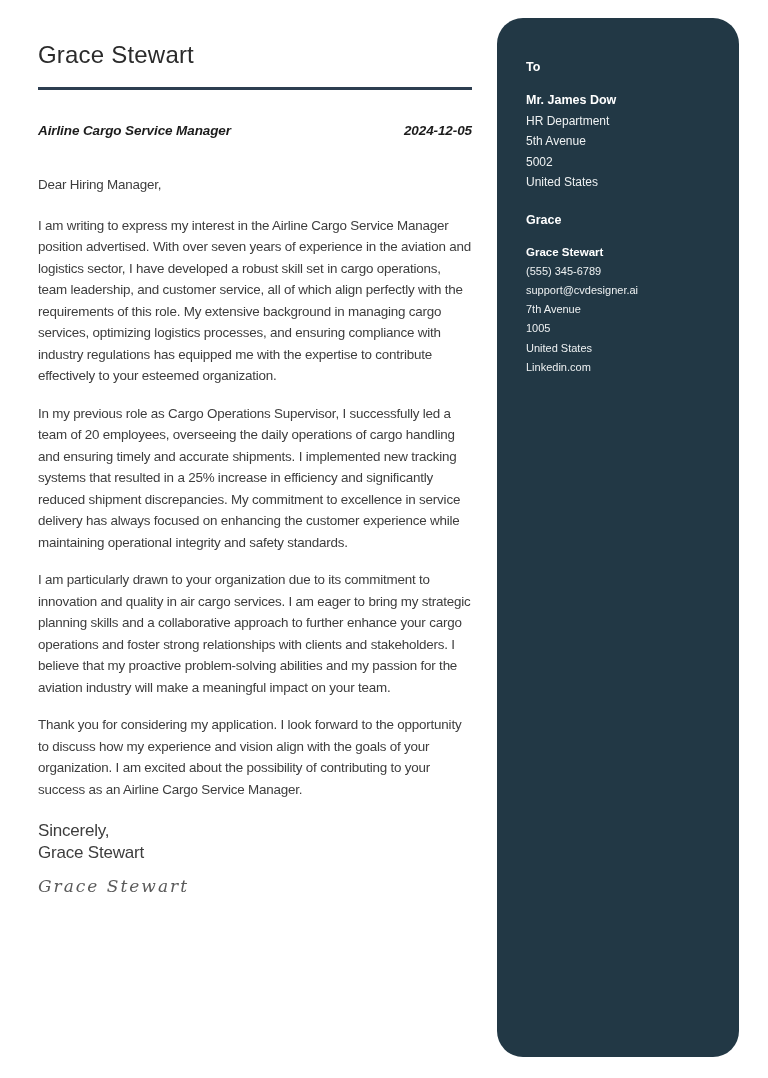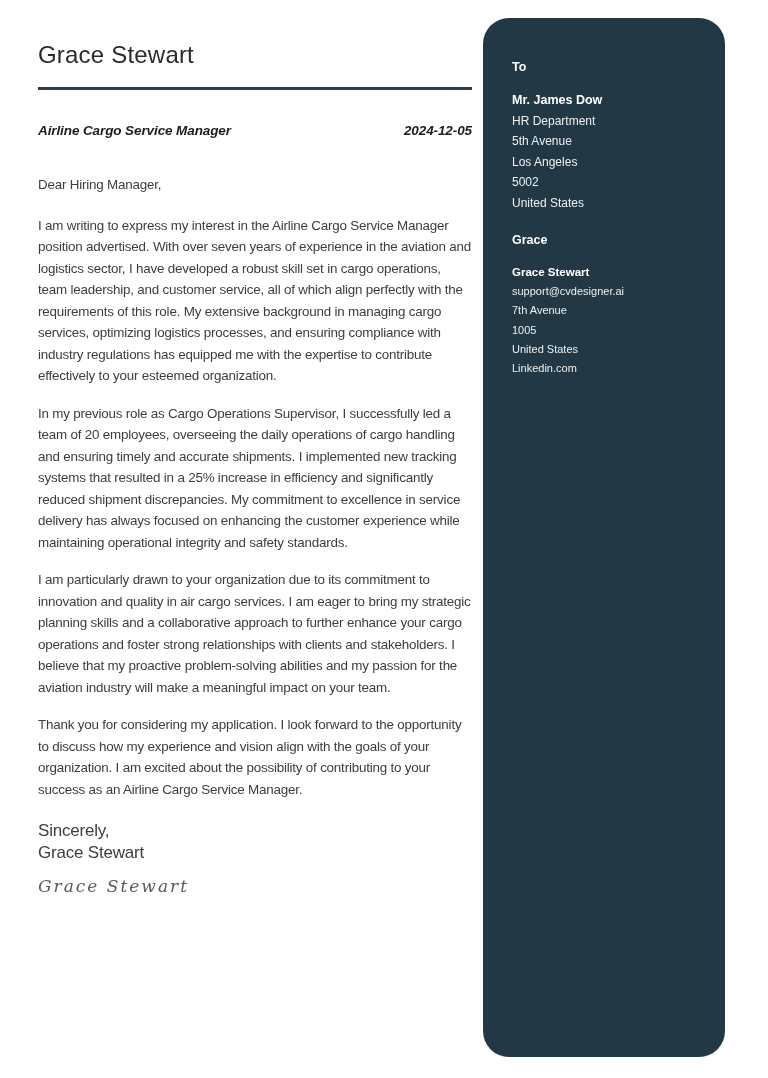--- a/index.html
+++ b/index.html
@@ -72,21 +72,21 @@
     font-family: "DejaVu Serif", serif;
     font-style: italic;
     font-size: 17px;
     color: #5a5a5a;
     letter-spacing: 2px;
   }
 
   
   .sidebar {
     position: absolute;
-    left: 483px;
+    left: 497px;
     top: 18px;
     width: 242px;
     height: 1039px;
     background: #223845;
     border-radius: 26px;
     box-sizing: border-box;
     padding: 42px 20px 8px 29px;
     color: #ffffff;
   }
   .sb-heading {
@@ -145,26 +145,26 @@
     </div>
 
     <div class="signature">Grace Stewart</div>
   </div>
 
   <aside class="sidebar">
     <div class="sb-heading">To</div>
     <div class="sb-name">Mr. James Dow</div>
     <div class="sb-line">HR Department</div>
     <div class="sb-line">5th Avenue</div>
-    <div class="sb-line">Los Angeles</div>
     <div class="sb-line">5002</div>
     <div class="sb-line">United States</div>
 
     <div class="sb-heading from">Grace</div>
     <div class="sb-name sm">Grace Stewart</div>
+    <div class="sb-line sm">(555) 345-6789</div>
     <div class="sb-line sm">support@cvdesigner.ai</div>
     <div class="sb-line sm">7th Avenue</div>
     <div class="sb-line sm">1005</div>
     <div class="sb-line sm">United States</div>
     <div class="sb-line sm">Linkedin.com</div>
   </aside>
 
 </div>
 
 </body></html>

